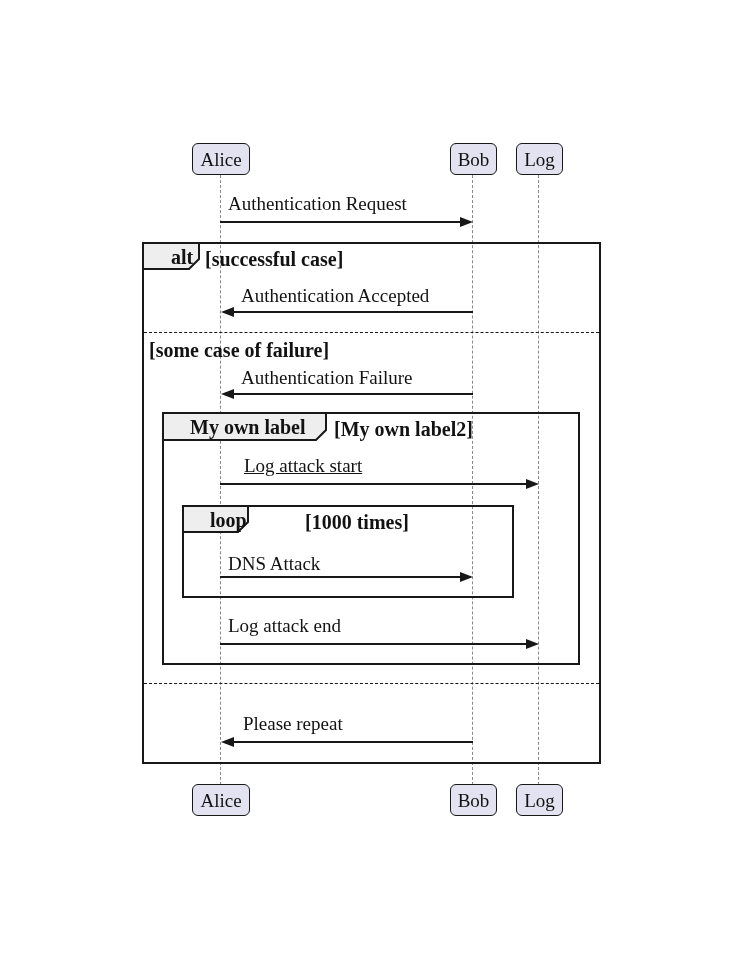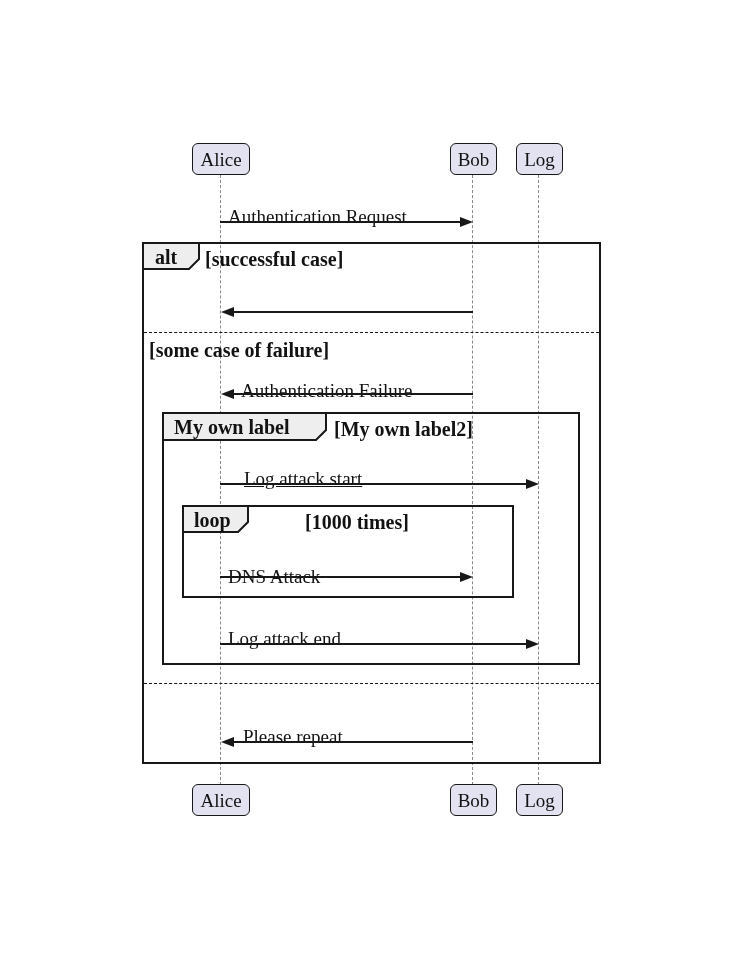--- a/index.html
+++ b/index.html
@@ -31,33 +31,33 @@
 
   
   .frame {
     position:absolute; box-sizing:border-box;
     border:2px solid var(--frame-border, #181818);
     background:transparent;
   }
   .frame-tab { position:absolute; }
   .tab-shape { fill: var(--tab-fill, #EEEEEE); stroke: var(--frame-border, #181818); stroke-width:2; }
   .operator {
-    position:absolute; font-weight:bold; font-size:20px; line-height:1;
+    position:absolute; font-weight:bold; font-size:20px; line-height:1;margin-left:16px;
   }
   .guard {
     position:absolute; font-weight:bold; font-size:20px; line-height:1.2; white-space:nowrap;
   }
   .divider {
     position:absolute; height:0;
     border-top:1px dashed var(--divider, #181818);
   }
 
   
   .msg-label {
-    position:absolute; font-size:19px; line-height:1.2; white-space:nowrap;margin-top:13px;
+    position:absolute; font-size:19px; line-height:1.2; white-space:nowrap;
   }
   .msg-line {
     position:absolute; height:0;
     border-top:2px solid var(--arrow, #181818);
   }
   .arrowhead { position:absolute; width:0; height:0; }
   .arrowhead.right {
     border-top:5px solid transparent;
     border-bottom:5px solid transparent;
     border-left:13px solid var(--arrow, #181818);
@@ -93,20 +93,21 @@
 
   <div class="frame" style="left:142px; top:242px; width:459px; height:522px;"></div>
   <div class="frame-tab" style="left:142px; top:242px;">
     <svg width="58" height="28" viewBox="0 0 58 28">
       <path class="tab-shape" d="M1,1 H57 V17 L47,27 H1 Z"></path>
     </svg>
   </div>
   <div class="operator" style="left:155px; top:247px;">alt</div>
   <div class="guard" style="left:205px; top:247px;">[successful case]</div>
 
+  <div class="msg-label" style="left:241px; top:285px;">Authentication Accepted</div>
   <div class="msg-line" style="left:233px; top:311px; width:240px;"></div>
   <div class="arrowhead left" style="left:221px; top:307px;"></div>
 
   <div class="divider" style="left:144px; top:332px; width:455px;"></div>
   <div class="guard" style="left:149px; top:338px;">[some case of failure]</div>
 
   <div class="msg-label" style="left:241px; top:367px;">Authentication Failure</div>
   <div class="msg-line" style="left:233px; top:393px; width:240px;"></div>
   <div class="arrowhead left" style="left:221px; top:389px;"></div>
 

